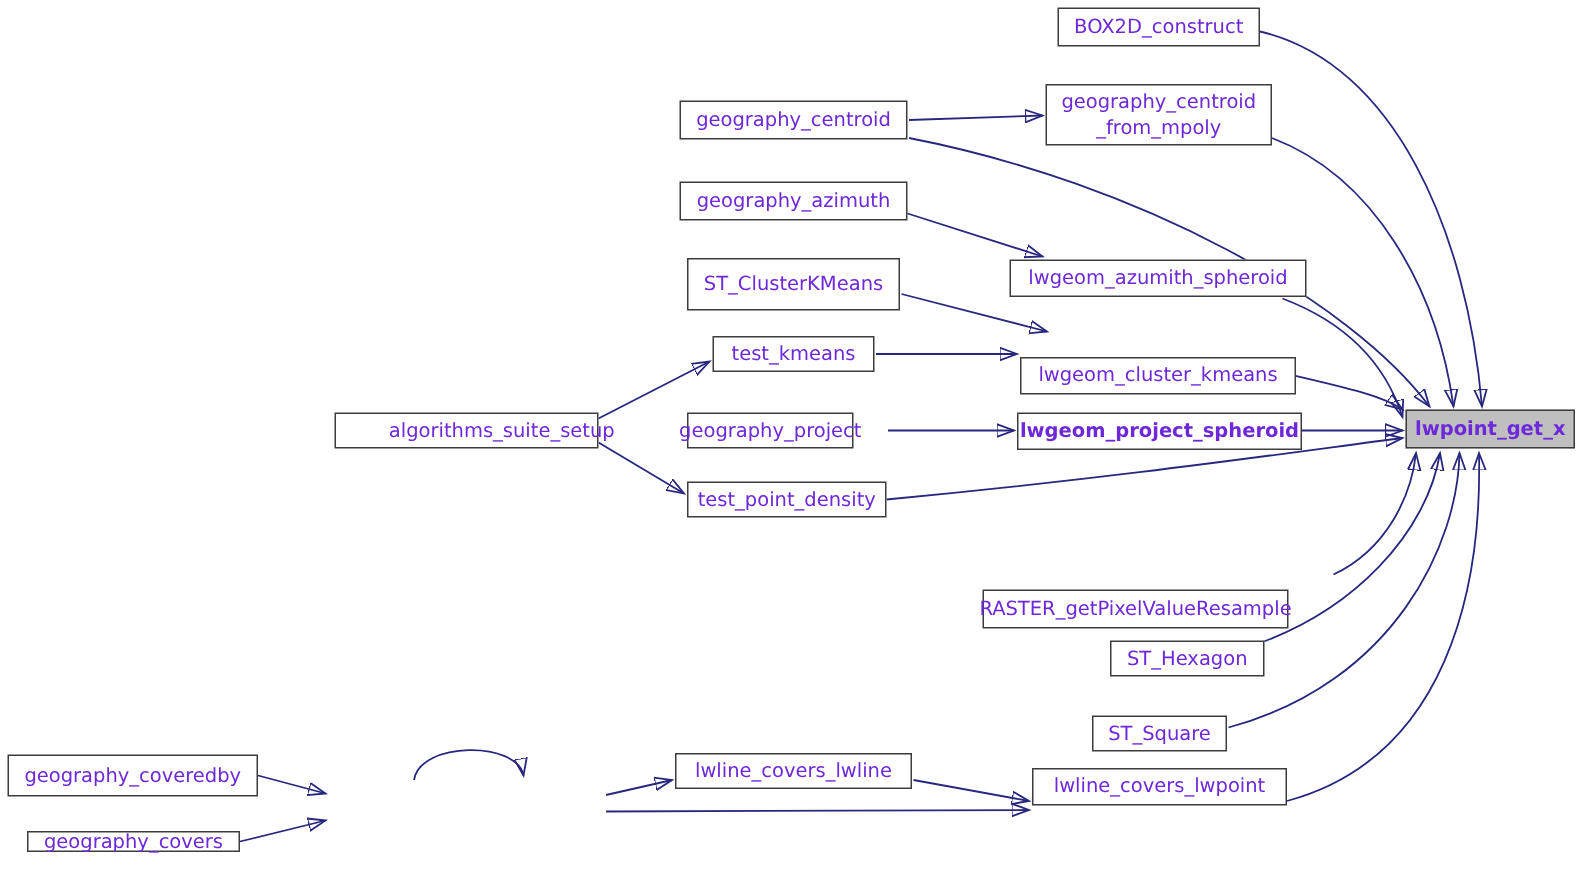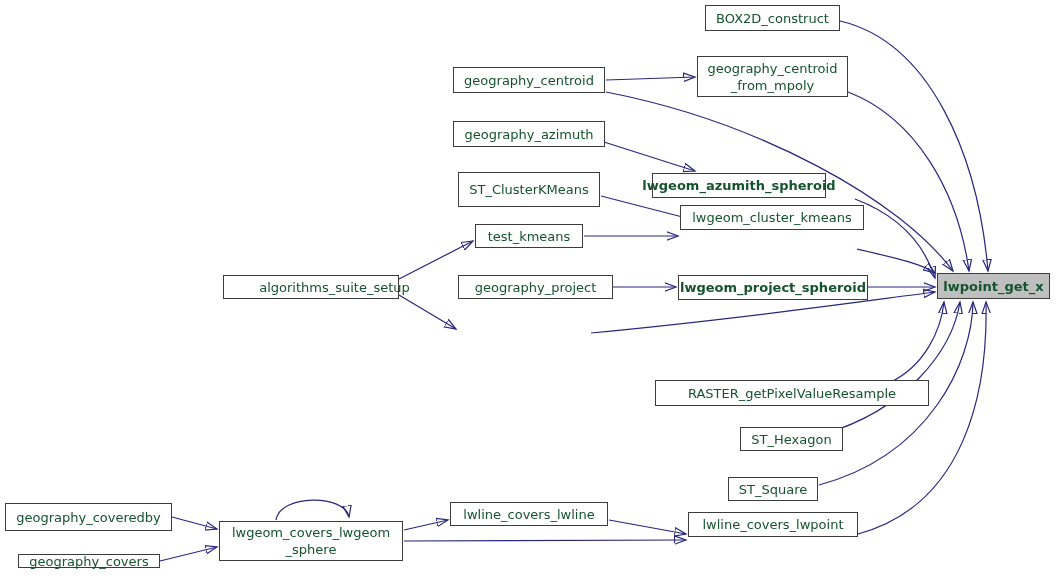--- a/index.html
+++ b/index.html
@@ -24,21 +24,21 @@
   .edges path {
     fill: none;
     stroke: #28277e;
     stroke-width: 1.2;
   }
   .node {
     position: absolute;
     box-sizing: border-box;
     background: #ffffff;
     border: 1.4px solid #3c3c3c;
-    color: #14532d;
+    color: #6d28d9;
     font-size: 13px;
     line-height: 17px;
     display: flex;
     align-items: center;
     justify-content: center;
     text-align: center;
     white-space: pre-line;
     cursor: pointer;
   }
   .node.focus {
@@ -82,31 +82,30 @@
     <path d="M 404 530 L 448 520" marker-end="url(#arr)"></path>
     <path d="M 404 541 L 686 540" marker-end="url(#arr)"></path>
     <path d="M 609 520 L 686 534" marker-end="url(#arr)"></path>
   </svg>
 
   <div class="node" style="left:705px; top:5px;  width:135px; height:26px;">BOX2D_construct</div>
   <div class="node" style="left:453px; top:67px; width:152px; height:26px;">geography_centroid</div>
   <div class="node" style="left:697px; top:56px; width:151px; height:41px;">geography_centroid
 _from_mpoly</div>
   <div class="node" style="left:453px; top:121px; width:152px; height:26px;">geography_azimuth</div>
-  <div class="node" style="left:652px; top:173px; width:174px; height:25px;font-weight:bold;">lwgeom_azumith_spheroid</div>
+  <div class="node" style="left:673px; top:173px; width:198px; height:25px;">lwgeom_azumith_spheroid</div>
   <div class="node" style="left:458px; top:172px; width:142px; height:35px;">ST_ClusterKMeans</div>
   <div class="node" style="left:475px; top:224px; width:108px; height:24px;">test_kmeans</div>
-  <div class="node" style="left:680px; top:205px; width:184px; height:25px;">lwgeom_cluster_kmeans</div>
+  <div class="node" style="left:680px; top:238px; width:184px; height:25px;">lwgeom_cluster_kmeans</div>
   <div class="node" style="left:223px; top:275px; width:176px; height:24px;padding-left:47px;">algorithms_suite_setup</div>
-  <div class="node" style="left:458px; top:275px; width:155px; height:24px;">geography_project</div>
+  <div class="node" style="left:458px; top:275px; width:111px; height:24px;">geography_project</div>
   <div class="node" style="left:678px; top:275px; width:190px; height:25px;font-weight:bold;">lwgeom_project_spheroid</div>
   <div class="node focus" style="left:937px; top:273px; width:113px; height:26px;">lwpoint_get_x</div>
-  <div class="node" style="left:655px; top:380px; width:274px; height:26px;">RASTER_getPixelValueResample</div>
+  <div class="node" style="left:458px; top:321px; width:133px; height:24px;">test_point_density</div>
+  <div class="node" style="left:655px; top:393px; width:204px; height:26px;">RASTER_getPixelValueResample</div>
   <div class="node" style="left:720px; top:427px; width:103px; height:24px;margin-left:20px;">ST_Hexagon</div>
   <div class="node" style="left:728px; top:477px; width:90px; height:24px;">ST_Square</div>
   <div class="node" style="left:5px; top:503px; width:167px; height:28px;">geography_coveredby</div>
-  <div class="node" style="left:219px; top:521px; width:184px; height:40px;">lwgeom_covers_lwgeom
-_sphere</div>
   <div class="node" style="left:18px; top:554px; width:142px; height:14px;">geography_covers</div>
   <div class="node" style="left:450px; top:502px; width:158px; height:24px;">lwline_covers_lwline</div>
   <div class="node" style="left:688px; top:512px; width:170px; height:25px;">lwline_covers_lwpoint</div>
 
 </div>
 
 </body></html>

